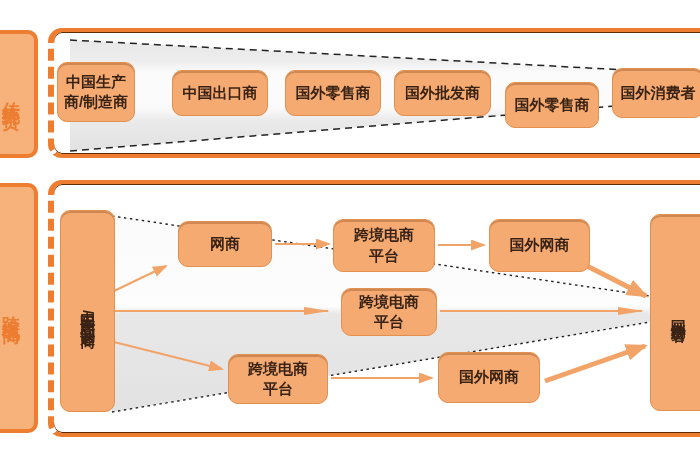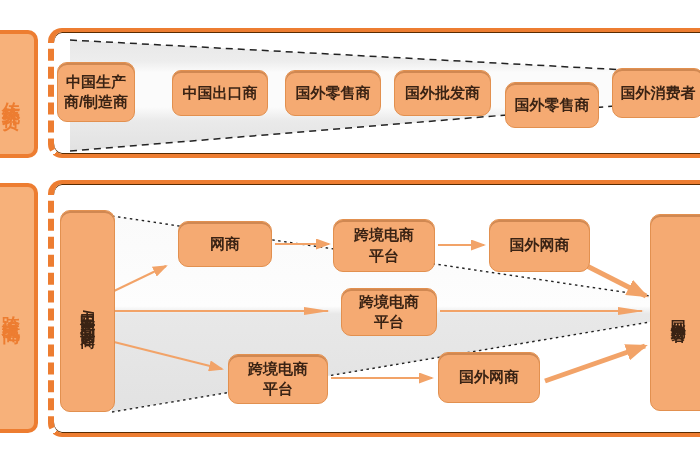--- a/index.html
+++ b/index.html
@@ -68,21 +68,21 @@
     white-space:pre-line;
     z-index:2;
   }
   .box.vbox .vtext{
     writing-mode:vertical-rl;
     letter-spacing:2px;
     white-space:normal;
   }
   
   #t-box-0{left:57px; top:62px; width:78px; height:60px;}
-  #t-box-1{left:172px;top:70px; width:96px; height:46px;border-radius:9px;}
+  #t-box-1{left:172px;top:70px; width:96px; height:46px;}
   #t-box-2{left:285px;top:70px; width:96px; height:46px;}
   #t-box-3{left:394px;top:70px; width:97px; height:46px;}
   #t-box-4{left:505px;top:70px; width:94px; height:46px;margin-top:12px;}
   #t-box-5{left:612px;top:68px; width:92px; height:50px;}
   
   #c-producer {left:60px; top:210px;width:55px; height:202px;}
   #c-wangshang{left:178px;top:221px;width:94px; height:46px;}
   #c-plat-top {left:333px;top:219px;width:102px;height:53px;}
   #c-web-top  {left:489px;top:219px;width:101px;height:53px;}
   #c-plat-mid {left:341px;top:288px;width:96px; height:48px;}

